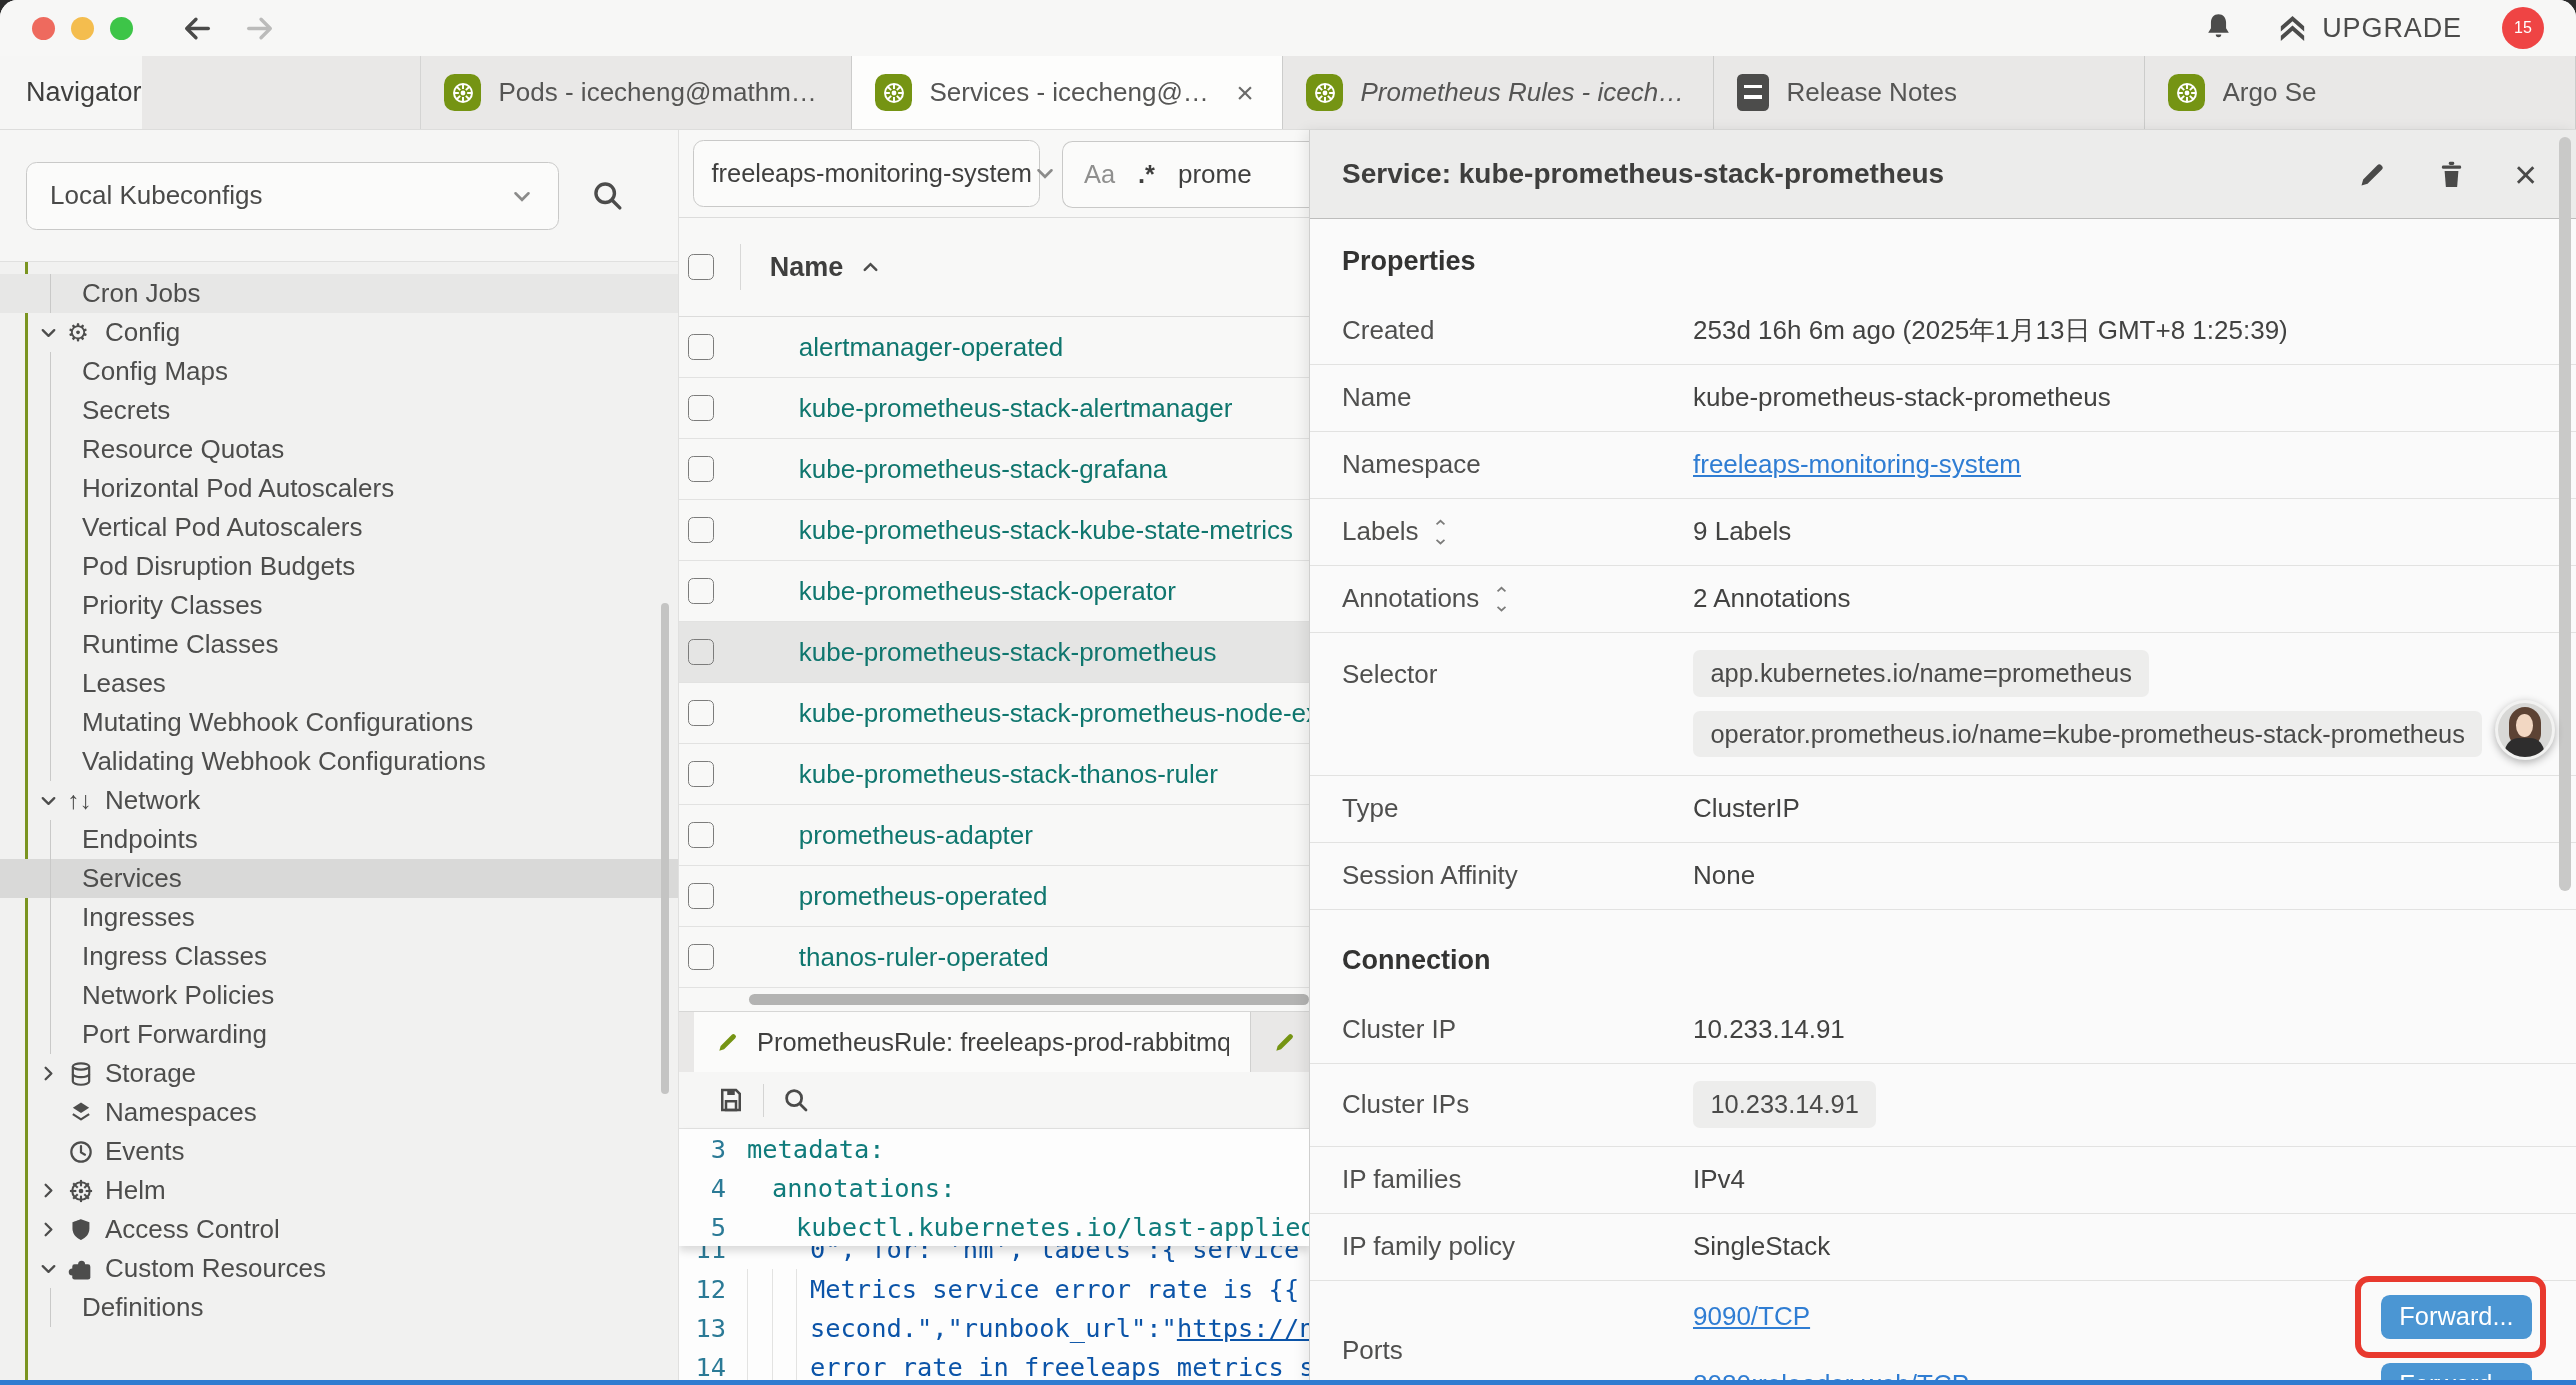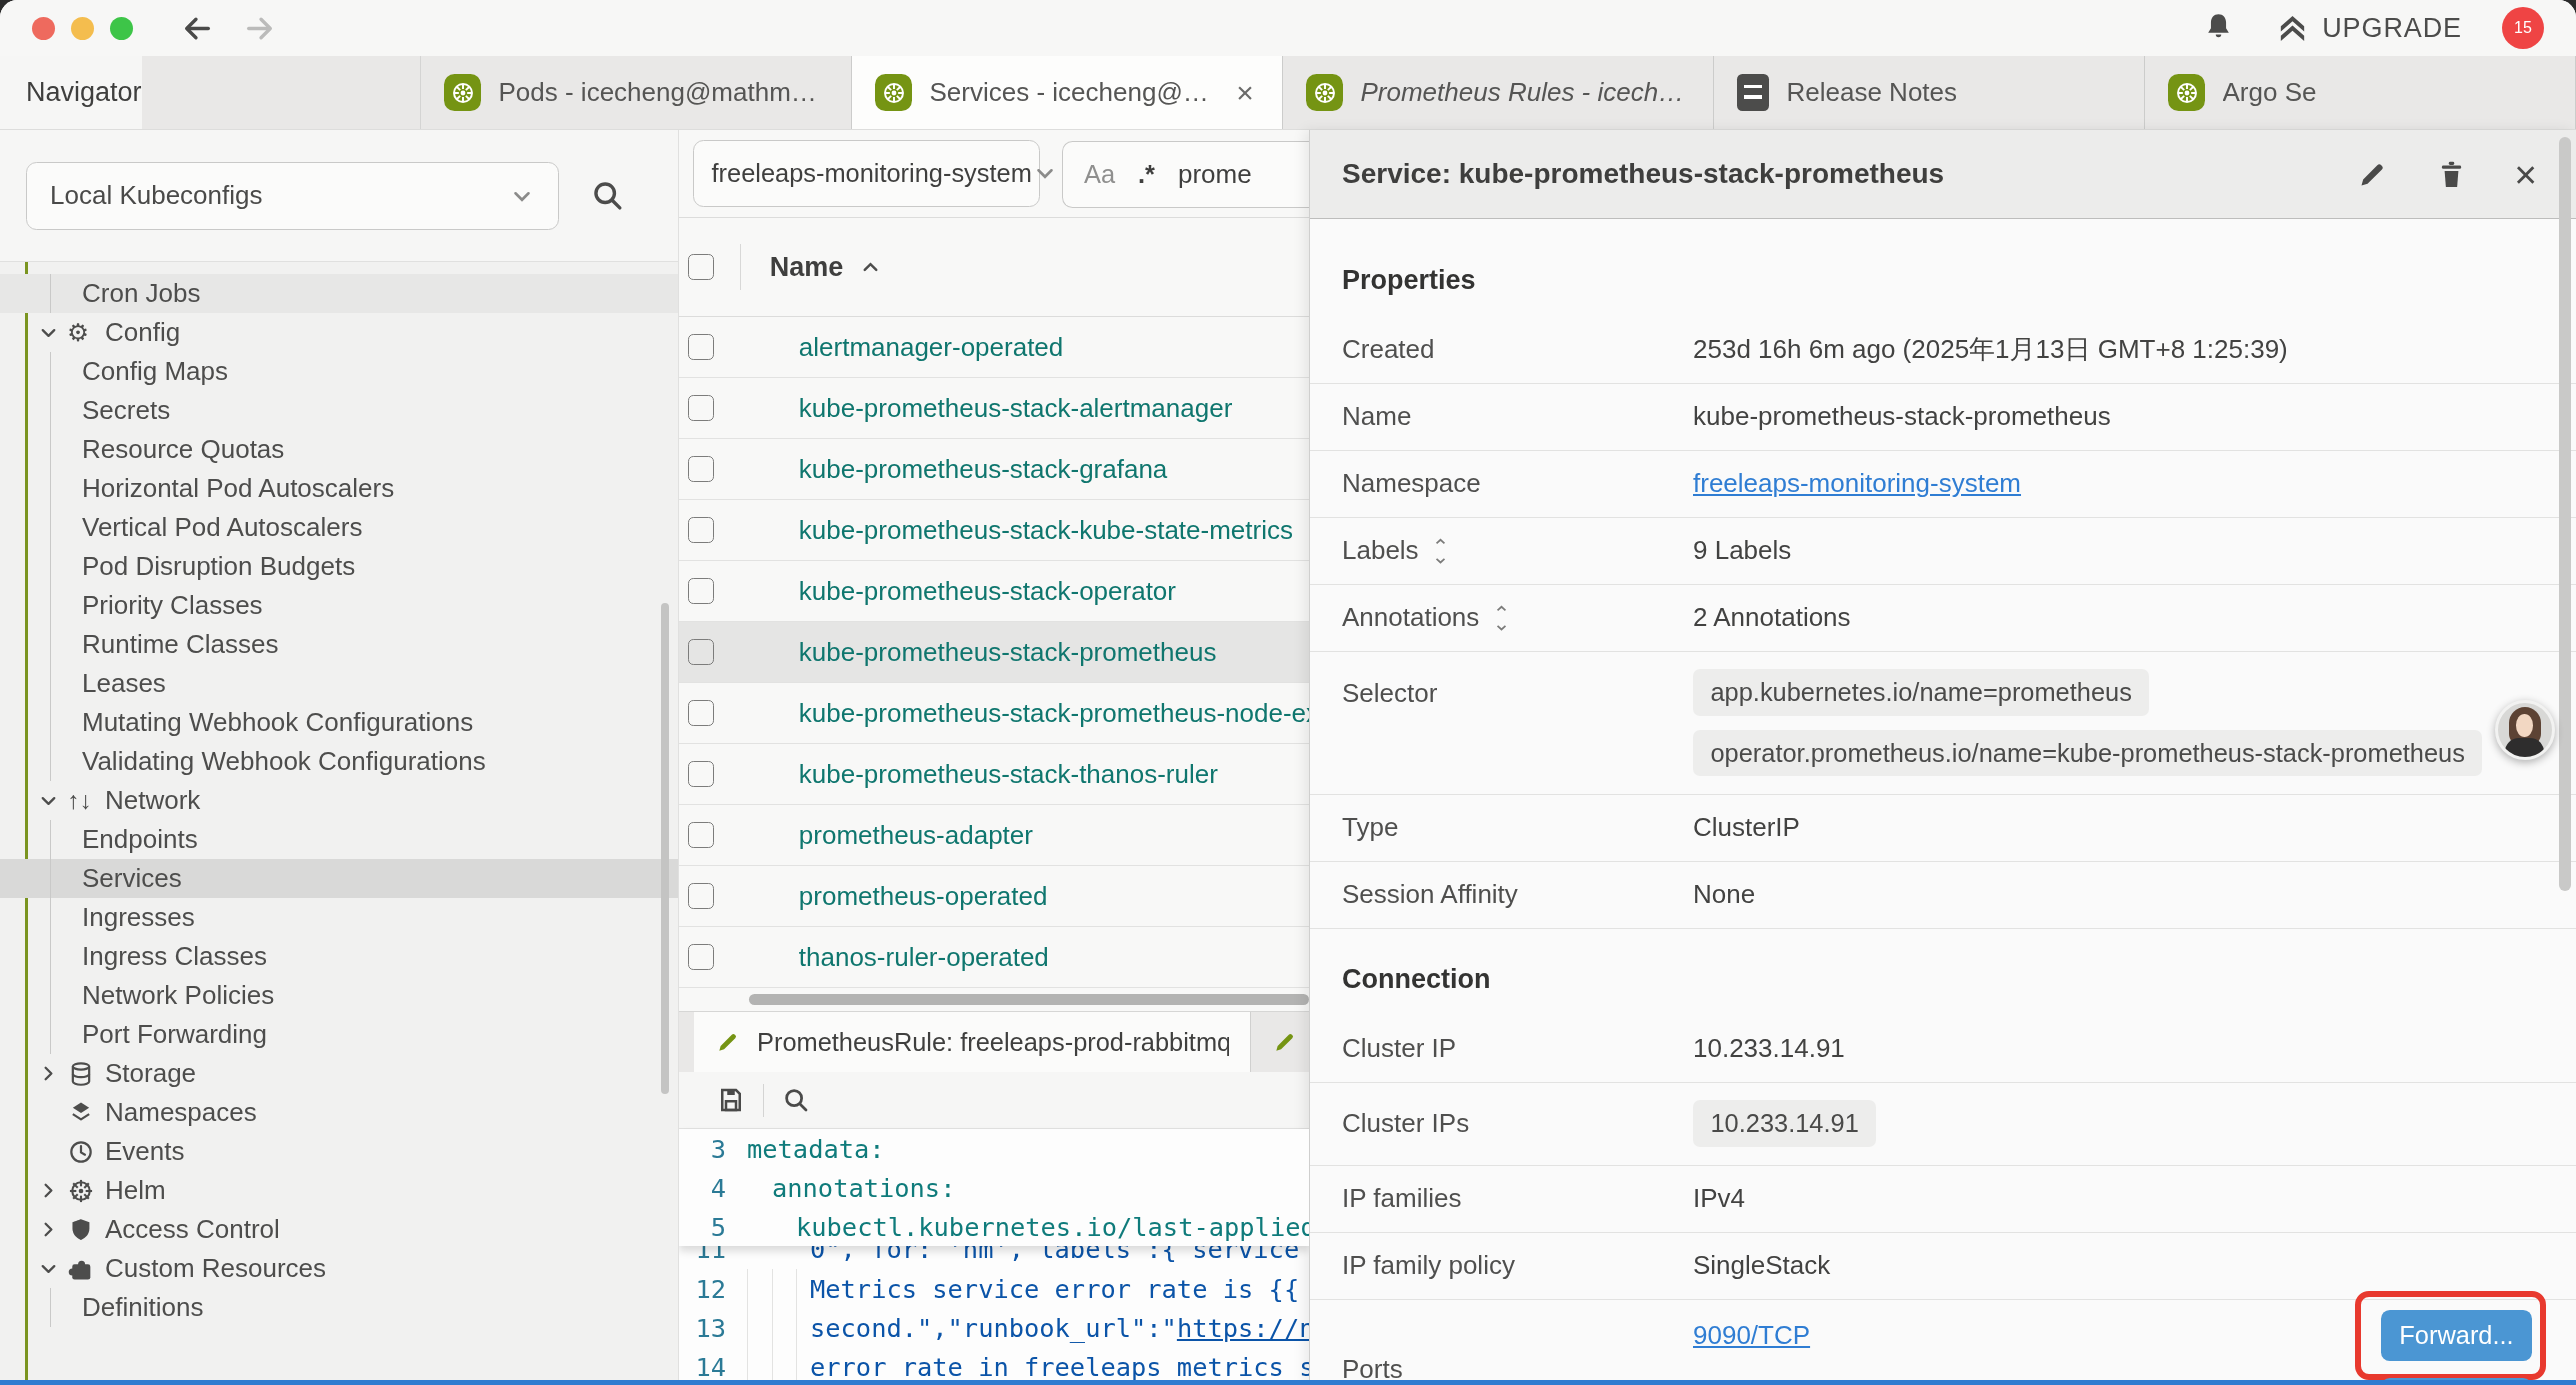--- a/index.html
+++ b/index.html
@@ -125,36 +125,36 @@
 
   
   .panel { flex:1; background:#fafafa; border-left:0.9px solid #cfcfce; box-shadow:-5.3px 0 12.3px rgba(0,0,0,.08);
            display:flex; flex-direction:column; position:relative; }
   .panel-header { height:89px; background:#ececeb; border-bottom:1.8px solid #bdbdbc;
                   display:flex; align-items:center; padding:0 39px 0 32px; }
   .panel-title { font-size:28px; font-weight:bold; color:#3e3e3d; }
   .panel-actions { margin-left:auto; display:flex; gap:46px; color:#4a4a49; }
   .panel-actions .icon svg{ width:33px; height:33px; }
   .panel-actions .x { font-size:39px; color:#4a4a49; line-height:1; }
-  .panel-body { flex:1; overflow:hidden; padding-top:37px; position:relative; }
+  .panel-body { flex:1; overflow:hidden; padding-top:18px; position:relative; }
   .sec-title { font-size:27px; font-weight:bold; color:#333332; padding:8.8px 0 21px 32px; }
   .sec-title.connection { padding-top:35px; }
   .prow { min-height:67px; display:flex; align-items:center; border-bottom:0.9px solid #e2e2e1; padding-left:32px; }
   .prow.noborder { border-bottom:none; }
   .plabel { width:351px; font-size:26px; color:#4f4f4e; flex:0 0 auto; display:flex; align-items:center; gap:12.3px; }
   .sorticon { color:#7b7b7a; display:inline-flex; flex-direction:column; gap:1.8px; }
   .sorticon svg { width:19px; height:12.3px; }
   .pvalue { font-size:26px; color:#424241; }
   .pvalue.link, a.plink { color:#2f7dd3; text-decoration:underline; font-size:26px; }
   .chipcol { display:flex; flex-direction:column; gap:14px; padding:17.5px 0;justify-content:flex-end; }
   .chip { background:#ededec; border-radius:7px; padding:8.8px 17.5px; font-size:25.4px; color:#4a4a49; width:max-content; }
   .prow.selector { align-items:flex-start; } .prow.selector .plabel { padding-top:26px; }
   .portcol { flex:1; display:flex; flex-direction:column; }
   .portrow { height:68px; display:flex; align-items:center; }
-  .fwd-btn { width:151px; height:51px; background:#4b96d3; color:#fff; font-size:25.4px; border:none;
+  .fwd-btn { width:151px; height:44px; background:#4b96d3; color:#fff; font-size:25.4px; border:none;
              border-radius:8.8px; font-family:inherit; }
   .fwd-wrap { margin-left:auto; margin-right:44px; position:relative; }
   .hl-red { position:absolute; left:-26px; top:-19px; right:-14px; bottom:-19px;
             border:6.1px solid #e8392e; border-radius:14px; pointer-events:none; }
   .panel-scroll { position:absolute; right:5.3px; top:7px; width:11.4px; height:754px; border-radius:6.1px; background:#c9c9c8; }
 
   
   .avatar { position:absolute; left:2495px; top:700px; width:60px; height:60px; border-radius:50%;
             background:#d8d8d6; border:3.5px solid #f2f2f1; box-shadow:0 2.6px 8.8px rgba(0,0,0,.3);
             overflow:hidden; z-index:40; }

